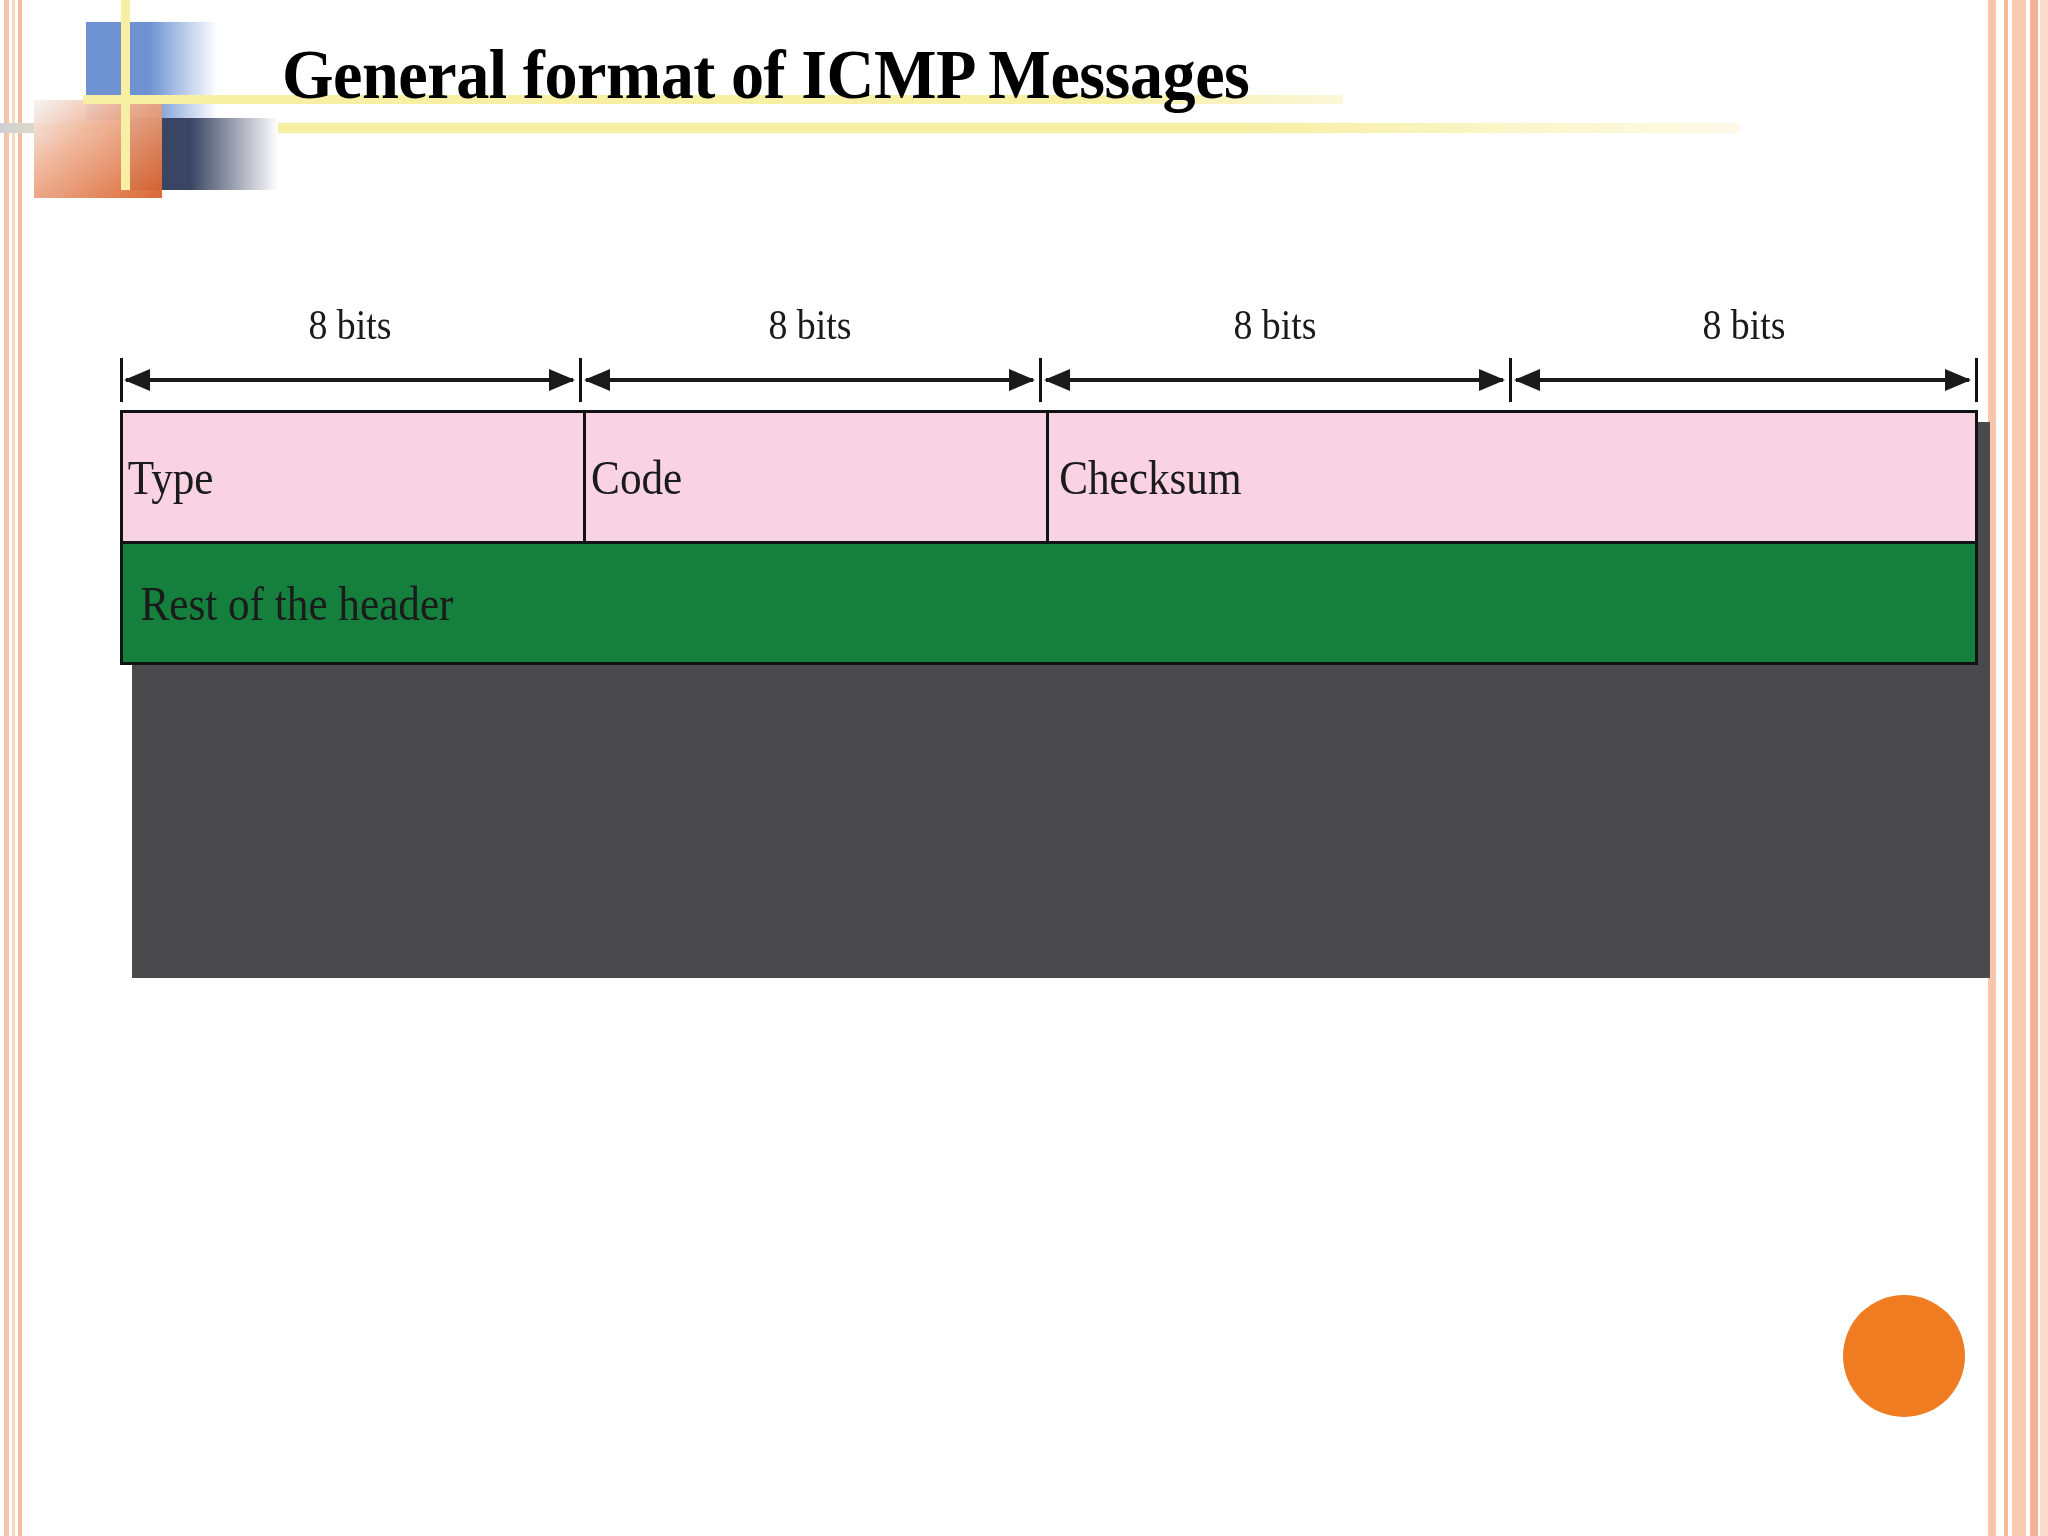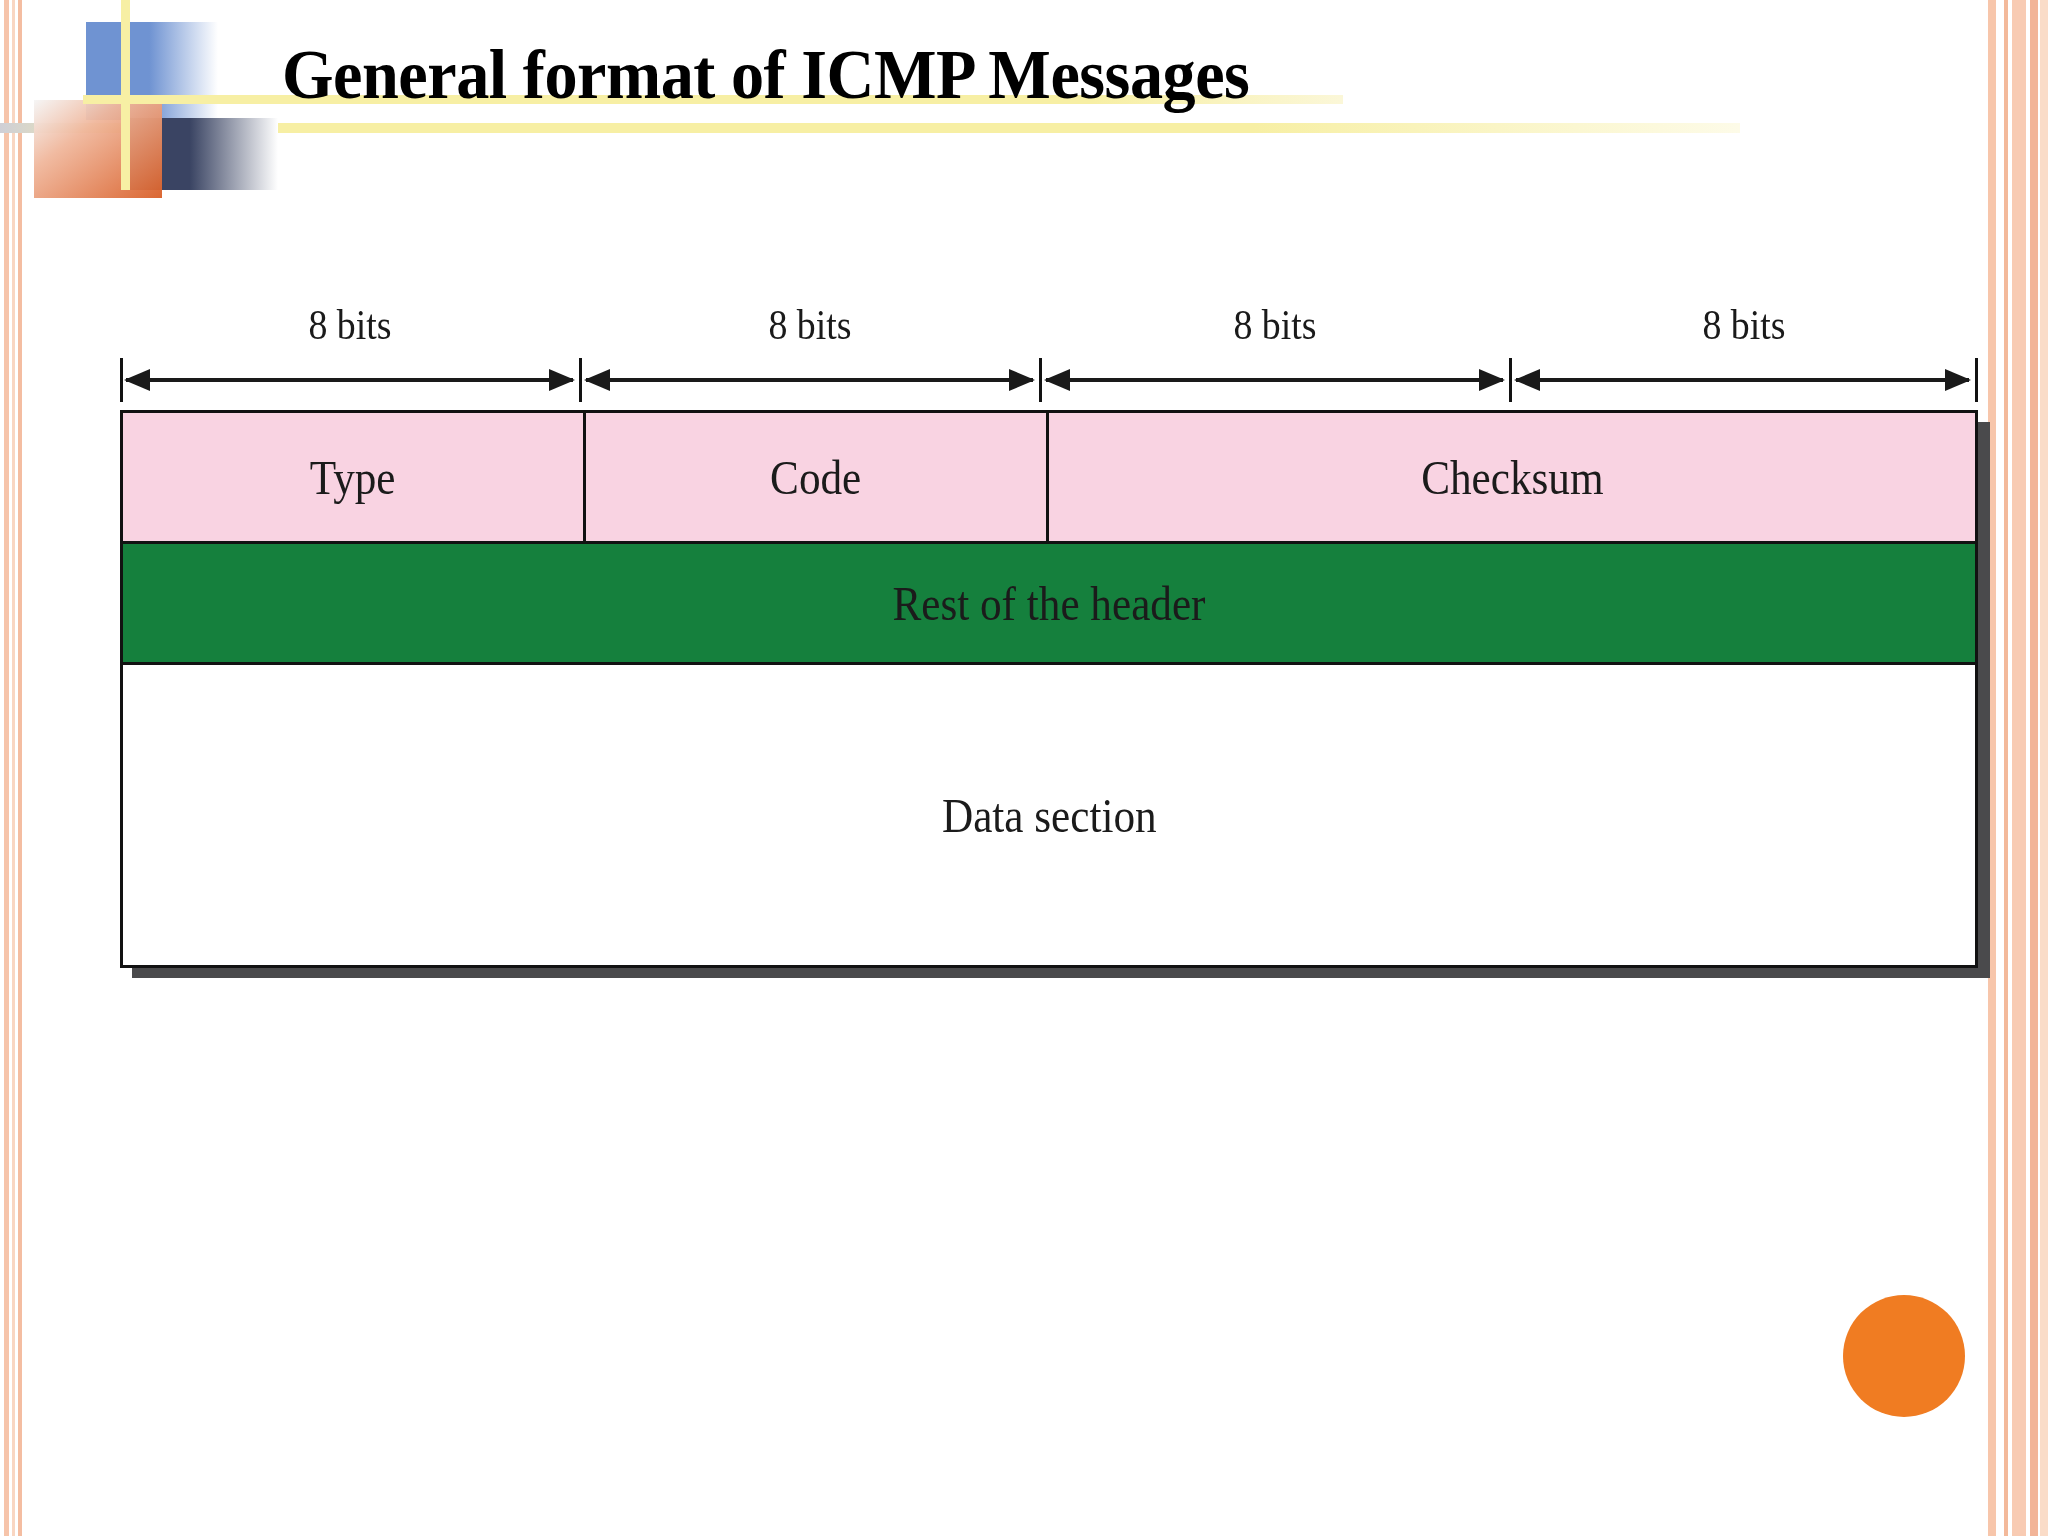--- a/index.html
+++ b/index.html
@@ -155,21 +155,21 @@
   }
   .tbl {
     position: relative;
     width: 1858px;
     border-collapse: collapse;
     background: #ffffff;
     border: 3px solid #121212;
   }
   .tbl td {
     border: 3px solid #121212;
-    text-align: center;
+    text-align: left;
     vertical-align: middle;
     font-size: 48px;
     color: #1b1b1b;
     padding: 0;
   }
   .tbl td span {
     display: inline-block;
     transform: scaleX(0.9);
   }
   .row-header td { height: 128px; background: #f9d3e2; }
@@ -257,23 +257,20 @@
       <table class="tbl">
         <tbody>
             <tr class="row-header">
           <td style="width:460px;"><span>Type</span></td>
           <td style="width:460px;"><span>Code</span></td>
           <td colspan="2"><span>Checksum</span></td>
         </tr>
         <tr class="row-rest">
           <td colspan="4"><span>Rest of the header</span></td>
         </tr>
-        <tr class="row-data">
-          <td colspan="4"><span>Data section</span></td>
-        </tr>
       </tbody>
         </table>
     </div>
   </div>
 
   <div class="orange-dot"></div>
 
 </div>
 
 </body></html>

